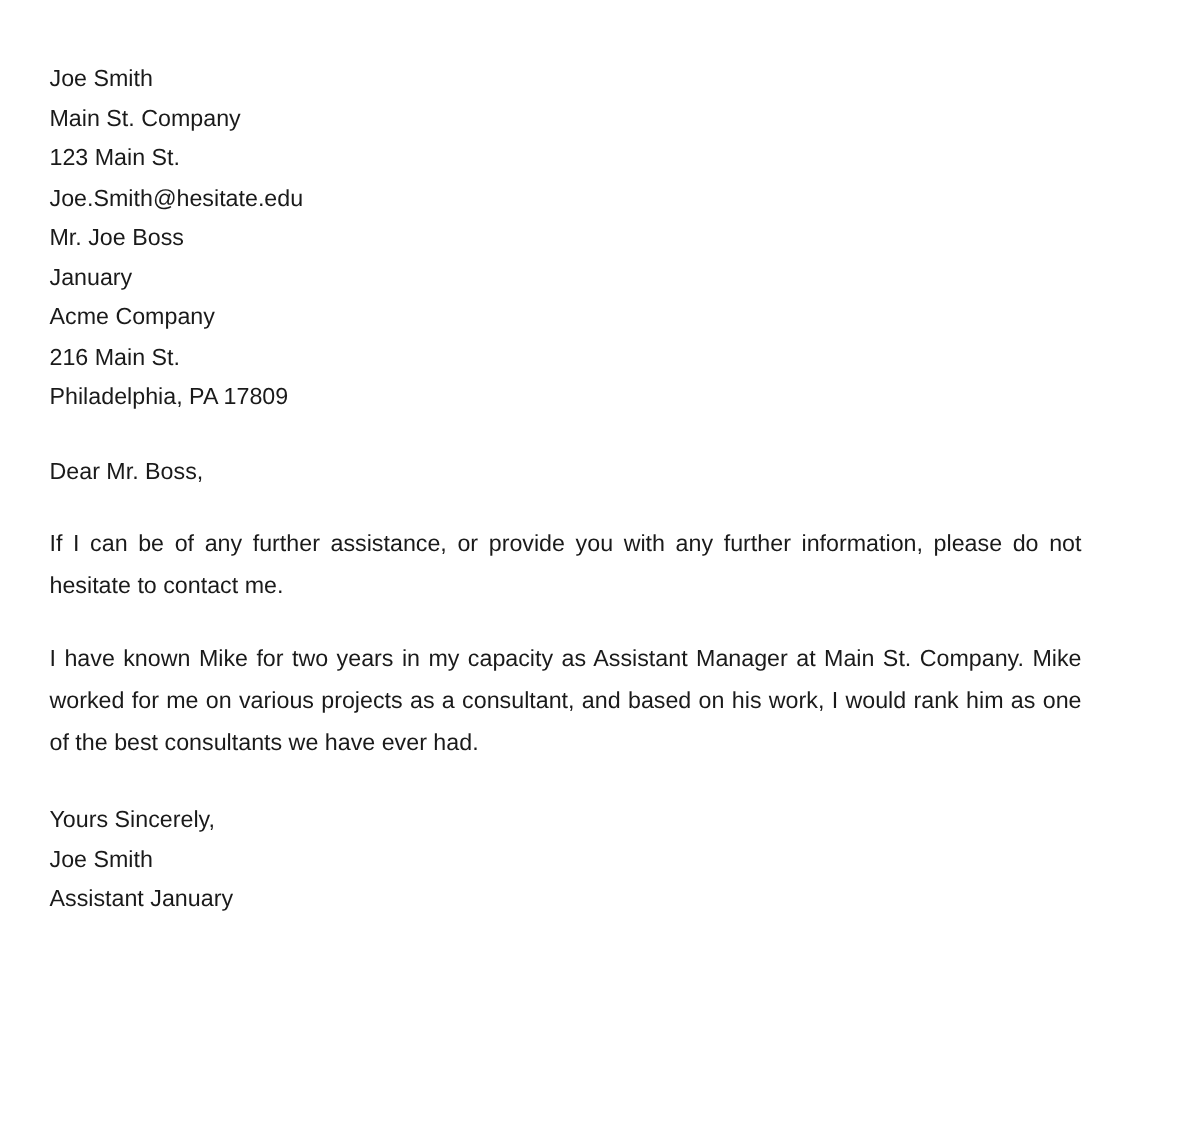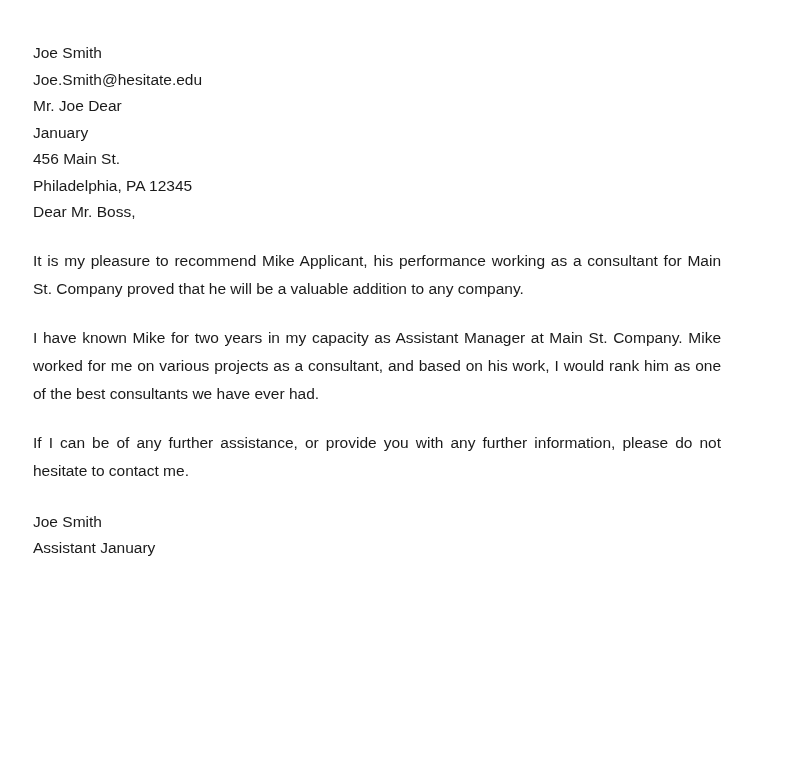--- a/index.html
+++ b/index.html
@@ -33,20 +33,21 @@
     line-height: 26.5px;
     text-align: left;
   }
   .block .line {
     white-space: nowrap;
   }
   
   .salutation {
     font-size: 15.5px;
     line-height: 26.5px;
+    margin-top: 23px;
   }
   
   .para {
     font-size: 15.5px;
     line-height: 28px;
     text-align: justify;
     text-justify: inter-word;
     margin-top: 21px;
   }
   
@@ -55,32 +56,35 @@
   }
 </style>
 </head>
 <body>
 
 <div class="page">
   <div class="letter">
 
     <div class="block">
       <div class="line">Joe Smith</div>
+      <div class="line">Main St. Company</div>
+      <div class="line">123 Main St.</div>
       <div class="line">Joe.Smith@hesitate.edu</div>
-      <div class="line">Mr. Joe Dear</div>
+      <div class="line">Mr. Joe Boss</div>
       <div class="line">January</div>
-      <div class="line">456 Main St.</div>
-      <div class="line">Philadelphia, PA 12345</div>
+      <div class="line">Acme Company</div>
+      <div class="line">216 Main St.</div>
+      <div class="line">Philadelphia, PA 17809</div>
     </div>
 
     <div class="salutation">Dear Mr. Boss,</div>
 
-    <p class="para">It is my pleasure to recommend Mike Applicant, his performance working as a consultant for Main St. Company proved that he will be a valuable addition to any company.</p>
+    <p class="para">If I can be of any further assistance, or provide you with any further information, please do not hesitate to contact me.</p>
     <p class="para">I have known Mike for two years in my capacity as Assistant Manager at Main St. Company. Mike worked for me on various projects as a consultant, and based on his work, I would rank him as one of the best consultants we have ever had.</p>
-    <p class="para">If I can be of any further assistance, or provide you with any further information, please do not hesitate to contact me.</p>
 
     <div class="block closing">
+      <div class="line">Yours Sincerely,</div>
       <div class="line">Joe Smith</div>
       <div class="line">Assistant January</div>
     </div>
 
   </div>
 </div>
 
 </body></html>

